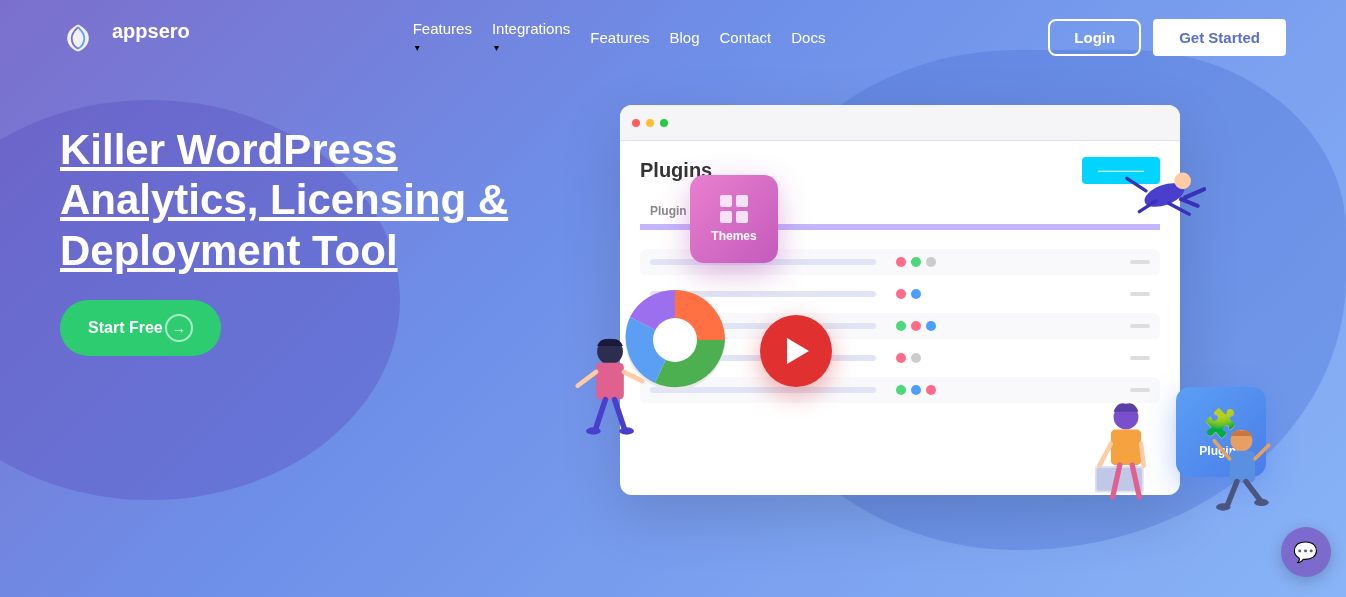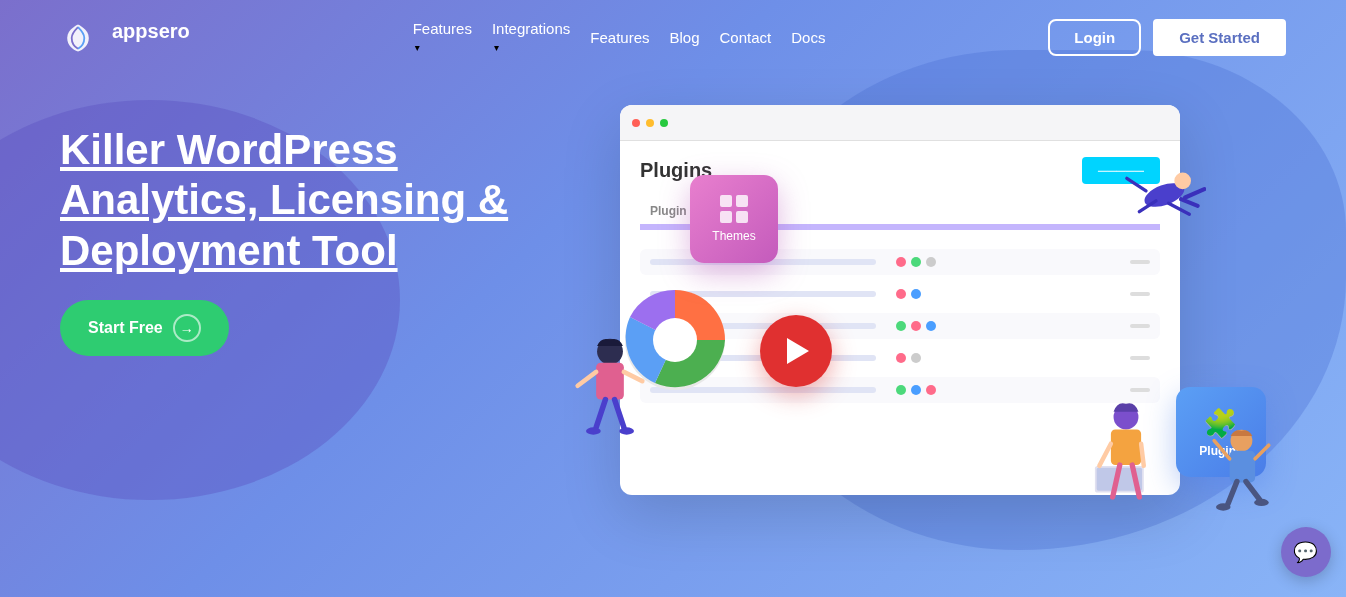--- a/index.html
+++ b/index.html
@@ -127,21 +127,21 @@
       font-weight: 700;
       color: white;
     }
     .heart-icon {
       color: #e74c6f;
       display: inline;
     }
     .btn-start-free {
       display: inline-flex;
       align-items: center;
-      gap: 10px;
+      gap: 2px;
       background: #2ecc71;
       color: white;
       border: none;
       border-radius: 30px;
       padding: 14px 28px;
       font-size: 16px;
       font-weight: 700;
       cursor: pointer;
     }
     .btn-arrow {
@@ -296,21 +296,21 @@
     }
     .themes-square {
       width: 12px;
       height: 12px;
       background: rgba(255,255,255,0.8);
       border-radius: 2px;
     }
     .themes-label {
       color: white;
       font-size: 12px;
-      font-weight: 400;
+      font-weight: 700;
     }
 
     
     .plugins-card {
       position: absolute;
       bottom: 120px;
       right: 20px;
       width: 90px;
       height: 90px;
       background: linear-gradient(135deg, #5b9ff5, #4a7de8);

